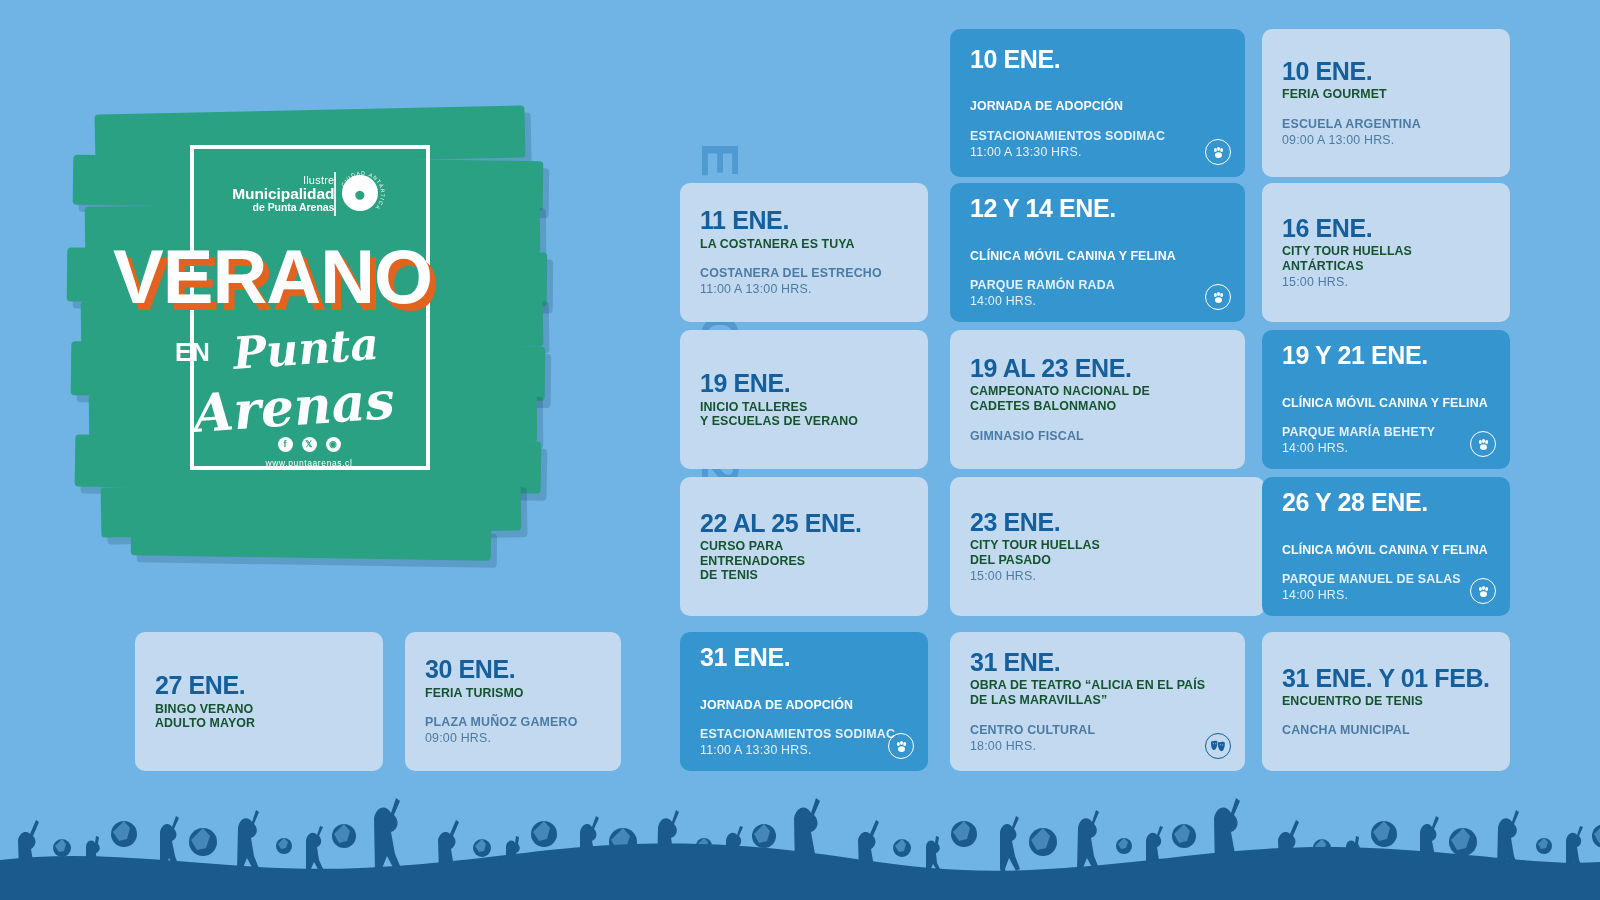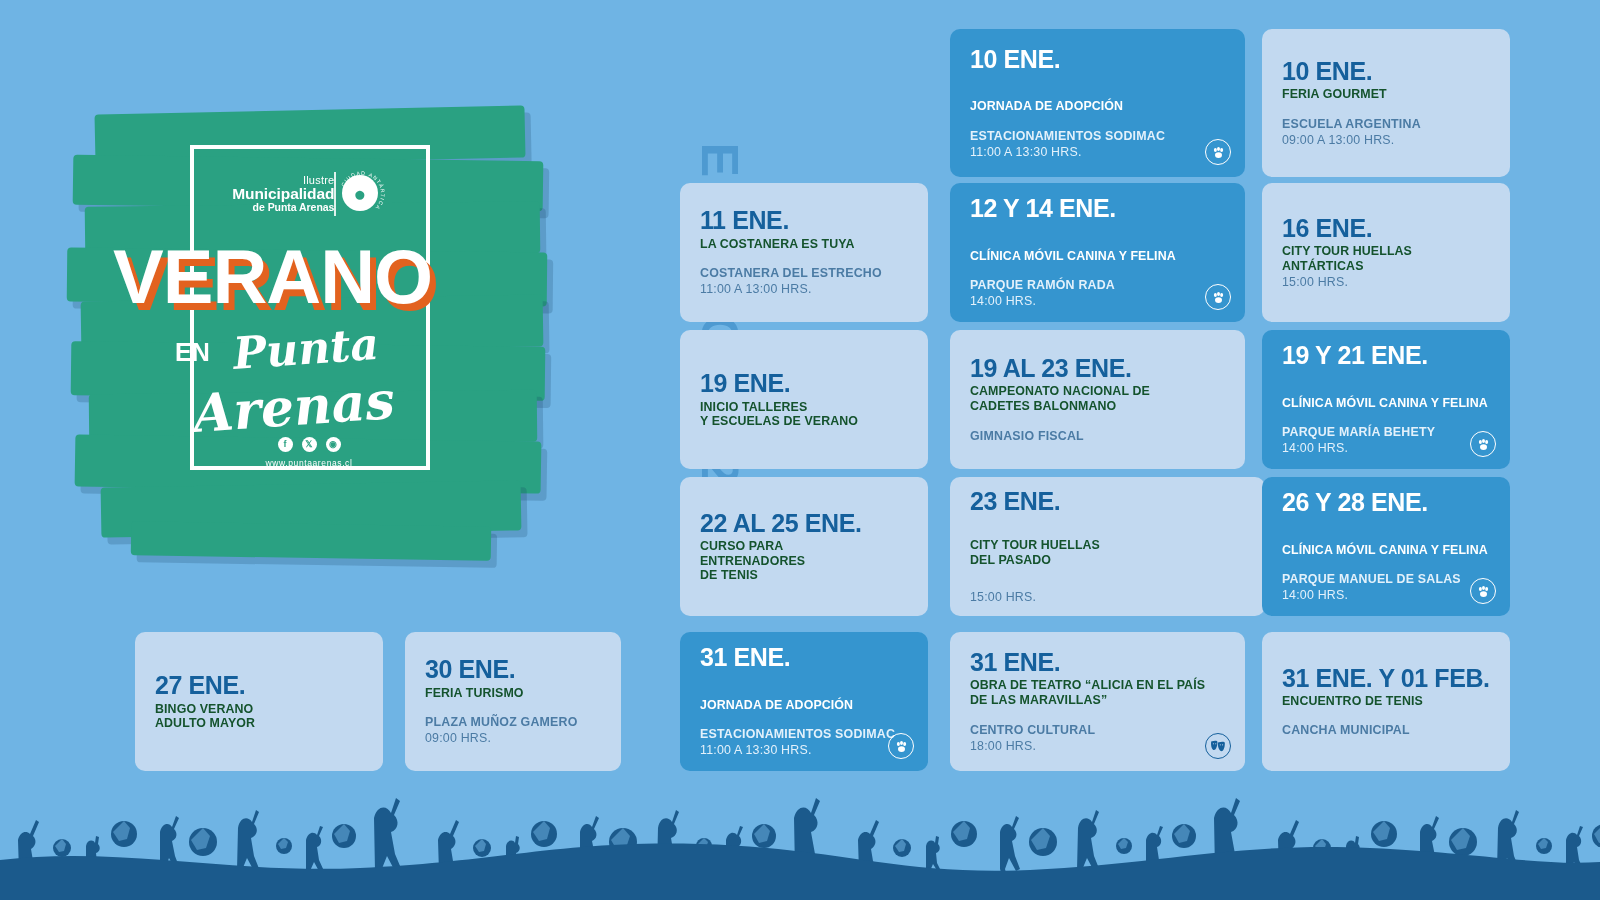--- a/index.html
+++ b/index.html
@@ -226,21 +226,21 @@
             <ellipse cx="12" cy="6.4" rx="2.4" ry="3.2" fill="currentColor"></ellipse>
             <ellipse cx="17" cy="8" rx="2.4" ry="3.1" fill="currentColor"></ellipse>
             <ellipse cx="12" cy="16" rx="5.6" ry="4.6" fill="currentColor"></ellipse>
           </svg>
         </div>
       </div>
       <div class="card light" style="left: 680px; top: 477px; width: 248px; height: 139px;">
         <div class="c-date">22 AL 25 ENE.</div>
         <div class="c-title">CURSO PARA<br>ENTRENADORES<br>DE TENIS</div>
       </div>
-      <div class="card light" style="left: 950px; top: 477px; width: 315px; height: 139px; gap: 21px;">
+      <div class="card light" style="left: 950px; top: 477px; width: 315px; height: 139px;">
         <div class="c-date">23 ENE.</div>
         <div class="c-title">CITY TOUR HUELLAS<br>DEL PASADO</div>
         <div class="c-time">15:00 HRS.</div>
       </div>
       <div class="card dark" style="left: 1262px; top: 477px; width: 248px; height: 139px;">
         <div class="c-date">26 Y 28 ENE.</div>
         <div class="c-title">CLÍNICA MÓVIL CANINA Y FELINA</div>
         <div class="c-venue">PARQUE MANUEL DE SALAS</div>
         <div class="c-time">14:00 HRS.</div>
         <div class="badge" style="color: rgb(255, 255, 255);">

